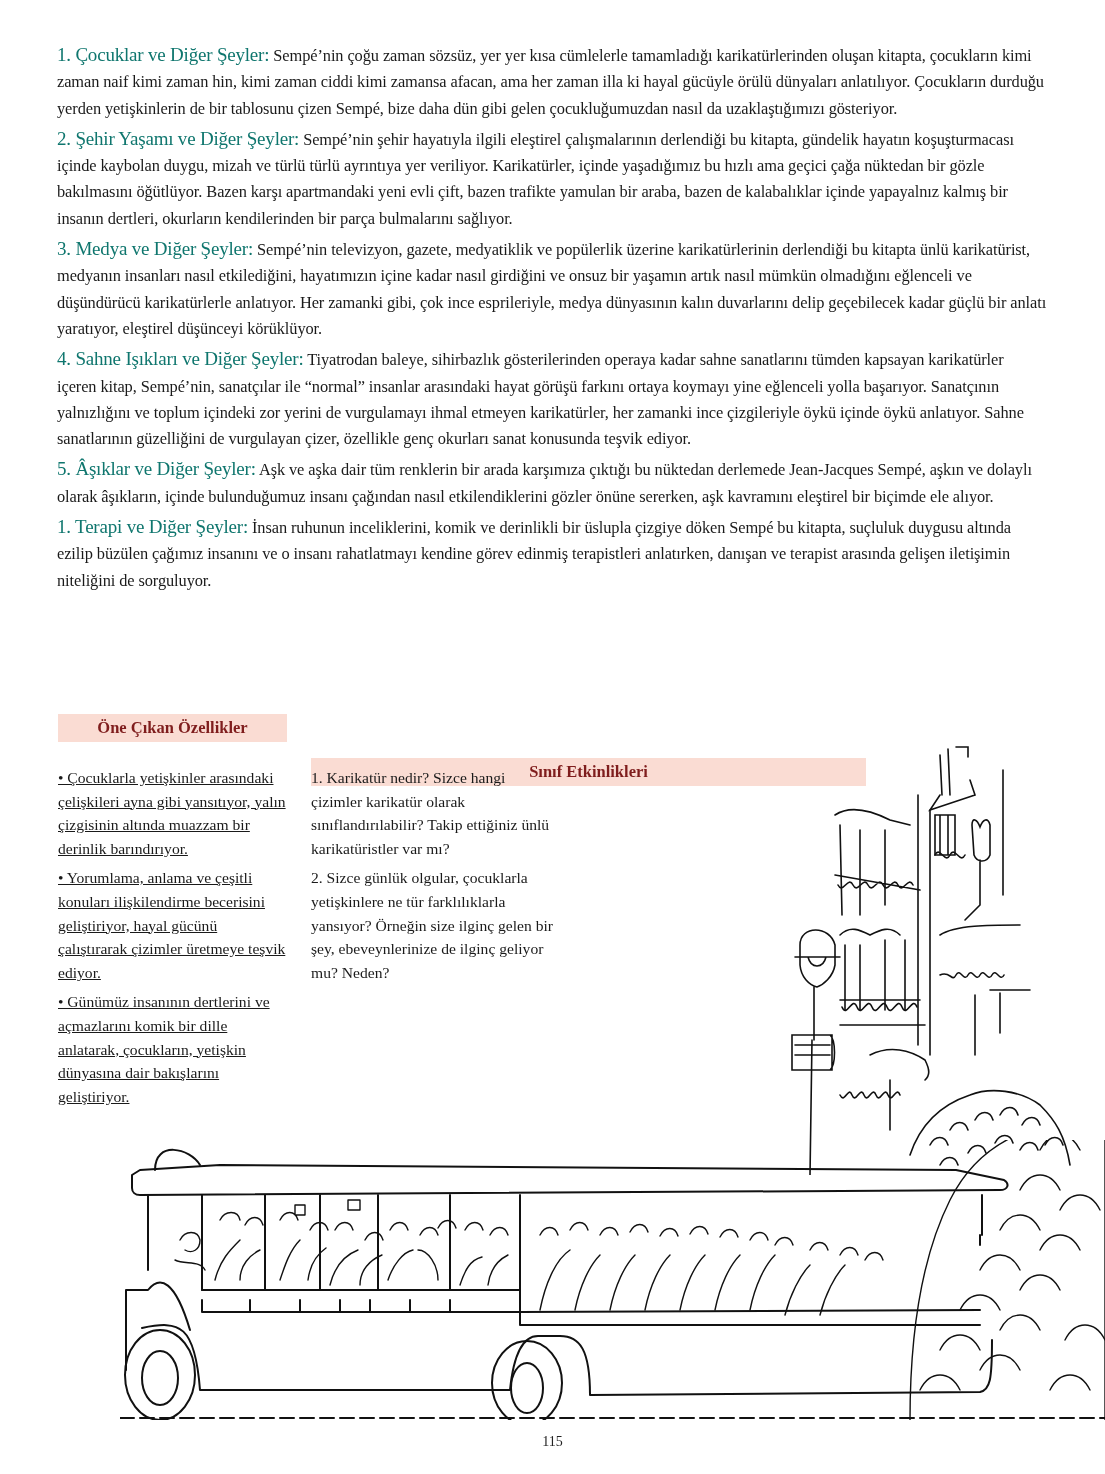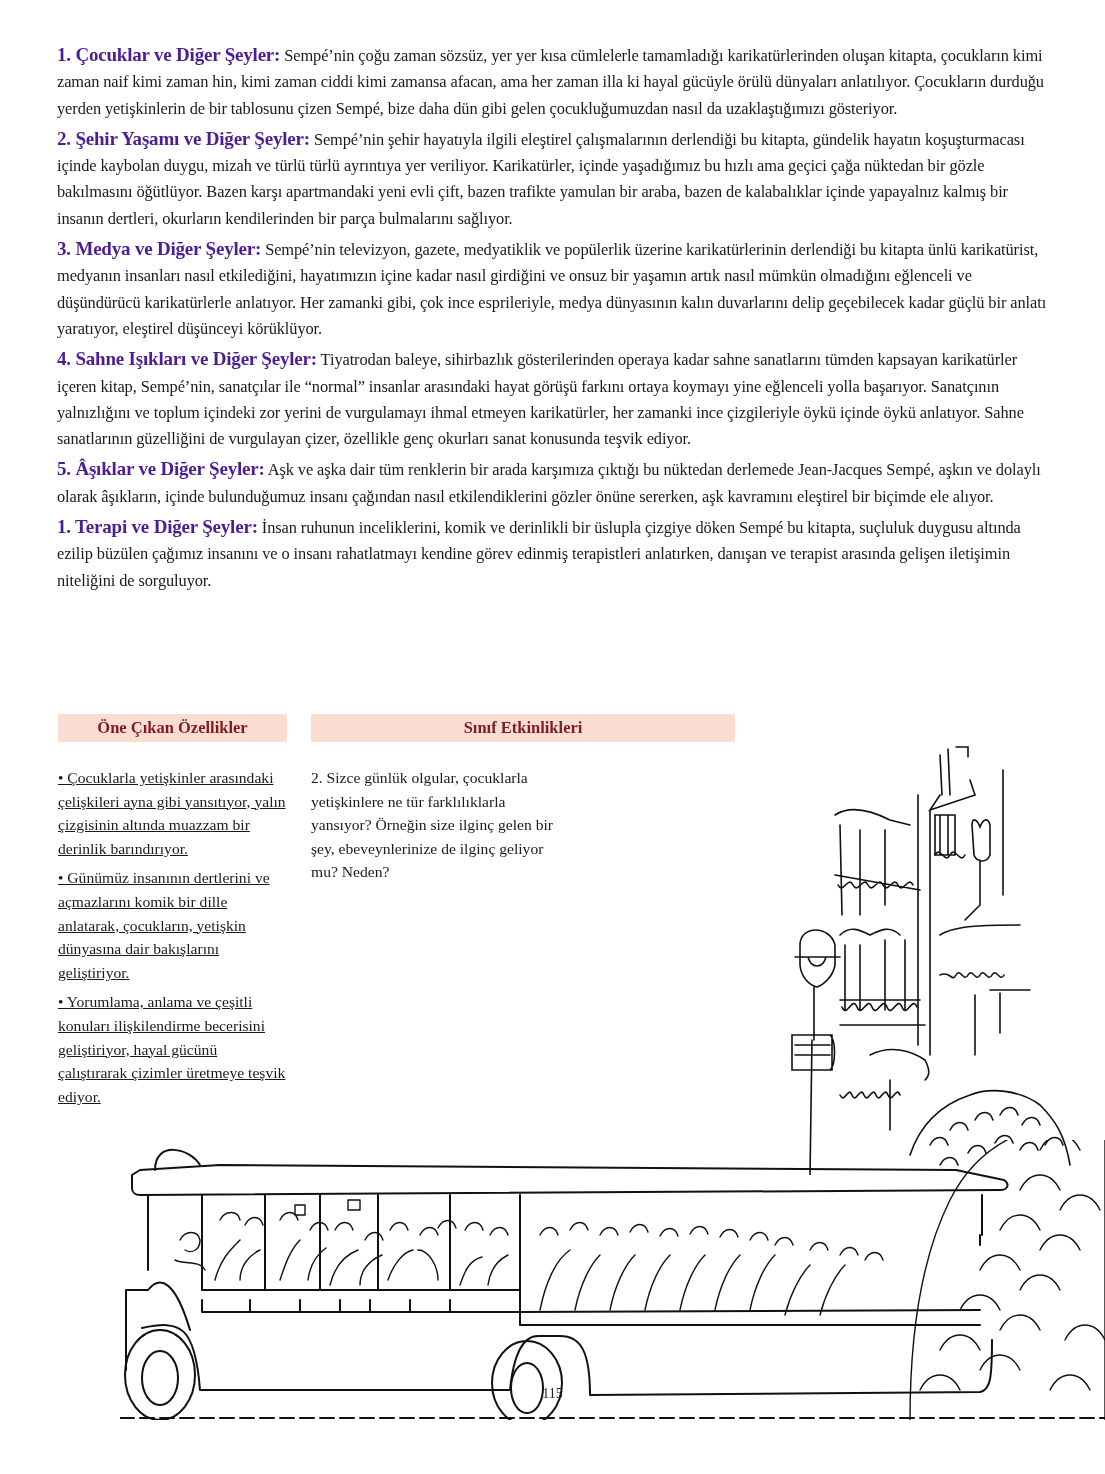--- a/index.html
+++ b/index.html
@@ -1,54 +1,55 @@
 <!DOCTYPE html>
 <html><head>
 <meta charset="utf-8">
 <style>
   html, body { margin: 0; padding: 0; background: #ffffff; }
   body { width: 1105px; height: 1474px; position: relative; overflow: hidden;
          font-family: "Liberation Serif", "DejaVu Serif", serif; color: #1a1a1a; }
   .books { position: absolute; left: 57px; top: 42px; width: 990px; }
   .book { font-size: 16.4px; line-height: 26.3px; margin: 0 0 4px 0; text-align: left; letter-spacing: -0.1px; }
-  .book .title { color: #4c1d95; font-size: 19px; font-weight: bold; letter-spacing: -0.2px; }
+  .book .title { color: #0f766e; font-size: 19px; font-weight: normal; letter-spacing: -0.2px; }
   .hdr { position: absolute; top: 714px; height: 28px; background: #fadcd3;
          font-weight: bold; font-size: 16.5px; line-height: 28px; text-align: center; color: #7f1d1d; }
   .hdr-features { left: 58px; width: 229px; }
-  .hdr-activities { left: 311px; width: 424px; }
+  .hdr-activities { left: 311px; width: 555px; margin-top: 44px; }
   .col { position: absolute; top: 766px; font-size: 15.6px; line-height: 23.6px; }
   .col p { margin: 0 0 6px 0; }
   .col-features { left: 58px; width: 232px; text-decoration: underline; }
   .col-act1 { left: 311px; width: 245px; }
   .col-act2 { left: 565px; width: 230px; }
   .art { position: absolute; }
-  .page-num { position: absolute; left: 0; width: 1105px; top: 1386px; text-align: center; font-size: 14px; color: #222; }
+  .page-num { position: absolute; left: 0; width: 1105px; top: 1434px; text-align: center; font-size: 14px; color: #222; }
 </style>
 </head>
 <body>
 
 <div class="books">
   <p class="book"><span class="title">1. Çocuklar ve Diğer Şeyler:</span> <span>Sempé’nin çoğu zaman sözsüz, yer yer kısa cümlelerle tamamladığı karikatürlerinden oluşan kitapta, çocukların kimi zaman naif kimi zaman hin, kimi zaman ciddi kimi zamansa afacan, ama her zaman illa ki hayal gücüyle örülü dünyaları anlatılıyor. Çocukların durduğu yerden yetişkinlerin de bir tablosunu çizen Sempé, bize daha dün gibi gelen çocukluğumuzdan nasıl da uzaklaştığımızı gösteriyor.</span></p>
   <p class="book"><span class="title">2. Şehir Yaşamı ve Diğer Şeyler:</span> <span>Sempé’nin şehir hayatıyla ilgili eleştirel çalışmalarının derlendiği bu kitapta, gündelik hayatın koşuşturmacası içinde kaybolan duygu, mizah ve türlü türlü ayrıntıya yer veriliyor. Karikatürler, içinde yaşadığımız bu hızlı ama geçici çağa nüktedan bir gözle bakılmasını öğütlüyor. Bazen karşı apartmandaki yeni evli çift, bazen trafikte yamulan bir araba, bazen de kalabalıklar içinde yapayalnız kalmış bir insanın dertleri, okurların kendilerinden bir parça bulmalarını sağlıyor.</span></p>
   <p class="book"><span class="title">3. Medya ve Diğer Şeyler:</span> <span>Sempé’nin televizyon, gazete, medyatiklik ve popülerlik üzerine karikatürlerinin derlendiği bu kitapta ünlü karikatürist, medyanın insanları nasıl etkilediğini, hayatımızın içine kadar nasıl girdiğini ve onsuz bir yaşamın artık nasıl mümkün olmadığını eğlenceli ve düşündürücü karikatürlerle anlatıyor. Her zamanki gibi, çok ince esprileriyle, medya dünyasının kalın duvarlarını delip geçebilecek kadar güçlü bir anlatı yaratıyor, eleştirel düşünceyi körüklüyor.</span></p>
   <p class="book"><span class="title">4. Sahne Işıkları ve Diğer Şeyler:</span> <span>Tiyatrodan baleye, sihirbazlık gösterilerinden operaya kadar sahne sanatlarını tümden kapsayan karikatürler içeren kitap, Sempé’nin, sanatçılar ile “normal” insanlar arasındaki hayat görüşü farkını ortaya koymayı yine eğlenceli yolla başarıyor. Sanatçının yalnızlığını ve toplum içindeki zor yerini de vurgulamayı ihmal etmeyen karikatürler, her zamanki ince çizgileriyle öykü içinde öykü anlatıyor. Sahne sanatlarının güzelliğini de vurgulayan çizer, özellikle genç okurları sanat konusunda teşvik ediyor.</span></p>
   <p class="book"><span class="title">5. Âşıklar ve Diğer Şeyler:</span> <span>Aşk ve aşka dair tüm renklerin bir arada karşımıza çıktığı bu nüktedan derlemede Jean-Jacques Sempé, aşkın ve dolaylı olarak âşıkların, içinde bulunduğumuz insanı çağından nasıl etkilendiklerini gözler önüne sererken, aşk kavramını eleştirel bir biçimde ele alıyor.</span></p>
   <p class="book"><span class="title">1. Terapi ve Diğer Şeyler:</span> <span>İnsan ruhunun inceliklerini, komik ve derinlikli bir üslupla çizgiye döken Sempé bu kitapta, suçluluk duygusu altında ezilip büzülen çağımız insanını ve o insanı rahatlatmayı kendine görev edinmiş terapistleri anlatırken, danışan ve terapist arasında gelişen iletişimin niteliğini de sorguluyor.</span></p>
 </div>
 
 <div class="hdr hdr-features">Öne Çıkan Özellikler</div>
 <div class="hdr hdr-activities">Sınıf Etkinlikleri</div>
 
 <div class="col col-features">
   <p>•  Çocuklarla yetişkinler arasındaki çelişkileri ayna gibi yansıtıyor, yalın çizgisinin altında muazzam bir derinlik barındırıyor.</p>
+  <p>• Yorumlama, anlama ve çeşitli konuları ilişkilendirme becerisini geliştiriyor, hayal gücünü çalıştırarak çizimler üretmeye teşvik ediyor.</p>
   <p>•  Günümüz insanının dertlerini ve açmazlarını komik bir dille anlatarak, çocukların, yetişkin dünyasına dair bakışlarını geliştiriyor.</p>
-  <p>• Yorumlama, anlama ve çeşitli konuları ilişkilendirme becerisini geliştiriyor, hayal gücünü çalıştırarak çizimler üretmeye teşvik ediyor.</p>
 </div>
 
 <div class="col col-act1">
+  <p>1. Karikatür nedir? Sizce hangi çizimler karikatür olarak sınıflandırılabilir? Takip ettiğiniz ünlü karikatüristler var mı?</p>
   <p>2. Sizce günlük olgular, çocuklarla yetişkinlere ne tür farklılıklarla yansıyor? Örneğin size ilginç gelen bir şey, ebeveynlerinize de ilginç geliyor mu? Neden?</p>
 </div>
 
 <div class="col col-act2">
 </div>
 
 <svg class="art" style="left:790px;top:735px" width="310" height="440" viewBox="0 0 310 440" fill="none" stroke="#111" stroke-width="1.6" stroke-linecap="round">
   <g>
     <path d="M150 20 L152 60 M158 14 L160 60 M166 12 h12 v10 M150 60 L140 75 L185 60 L180 45"></path>
     <path d="M140 75 L140 320 M128 60 L128 310 M213 35 L213 160"></path>

